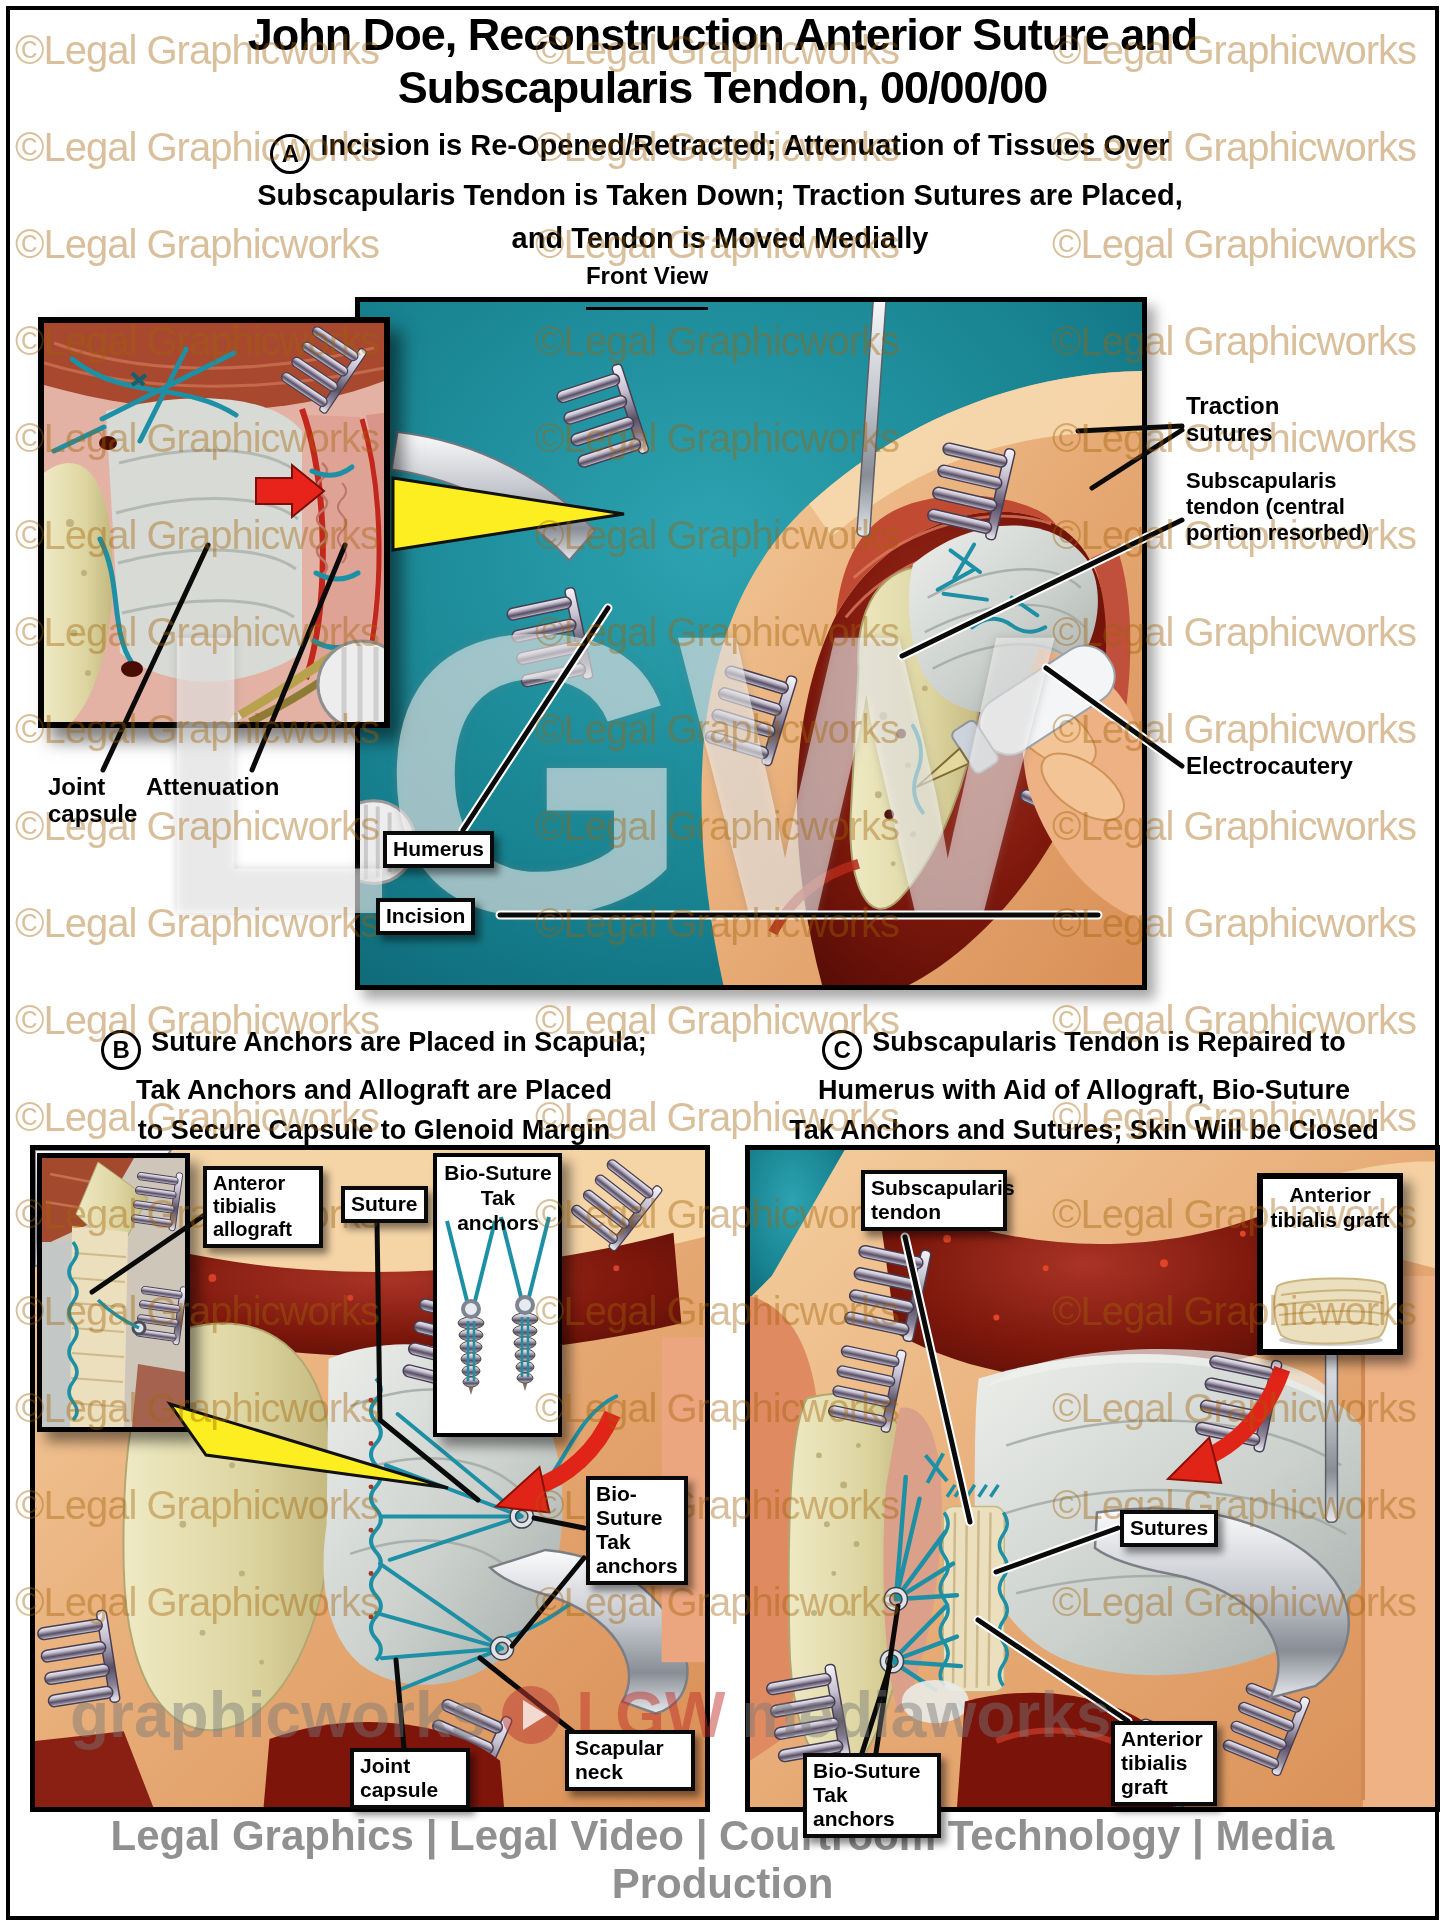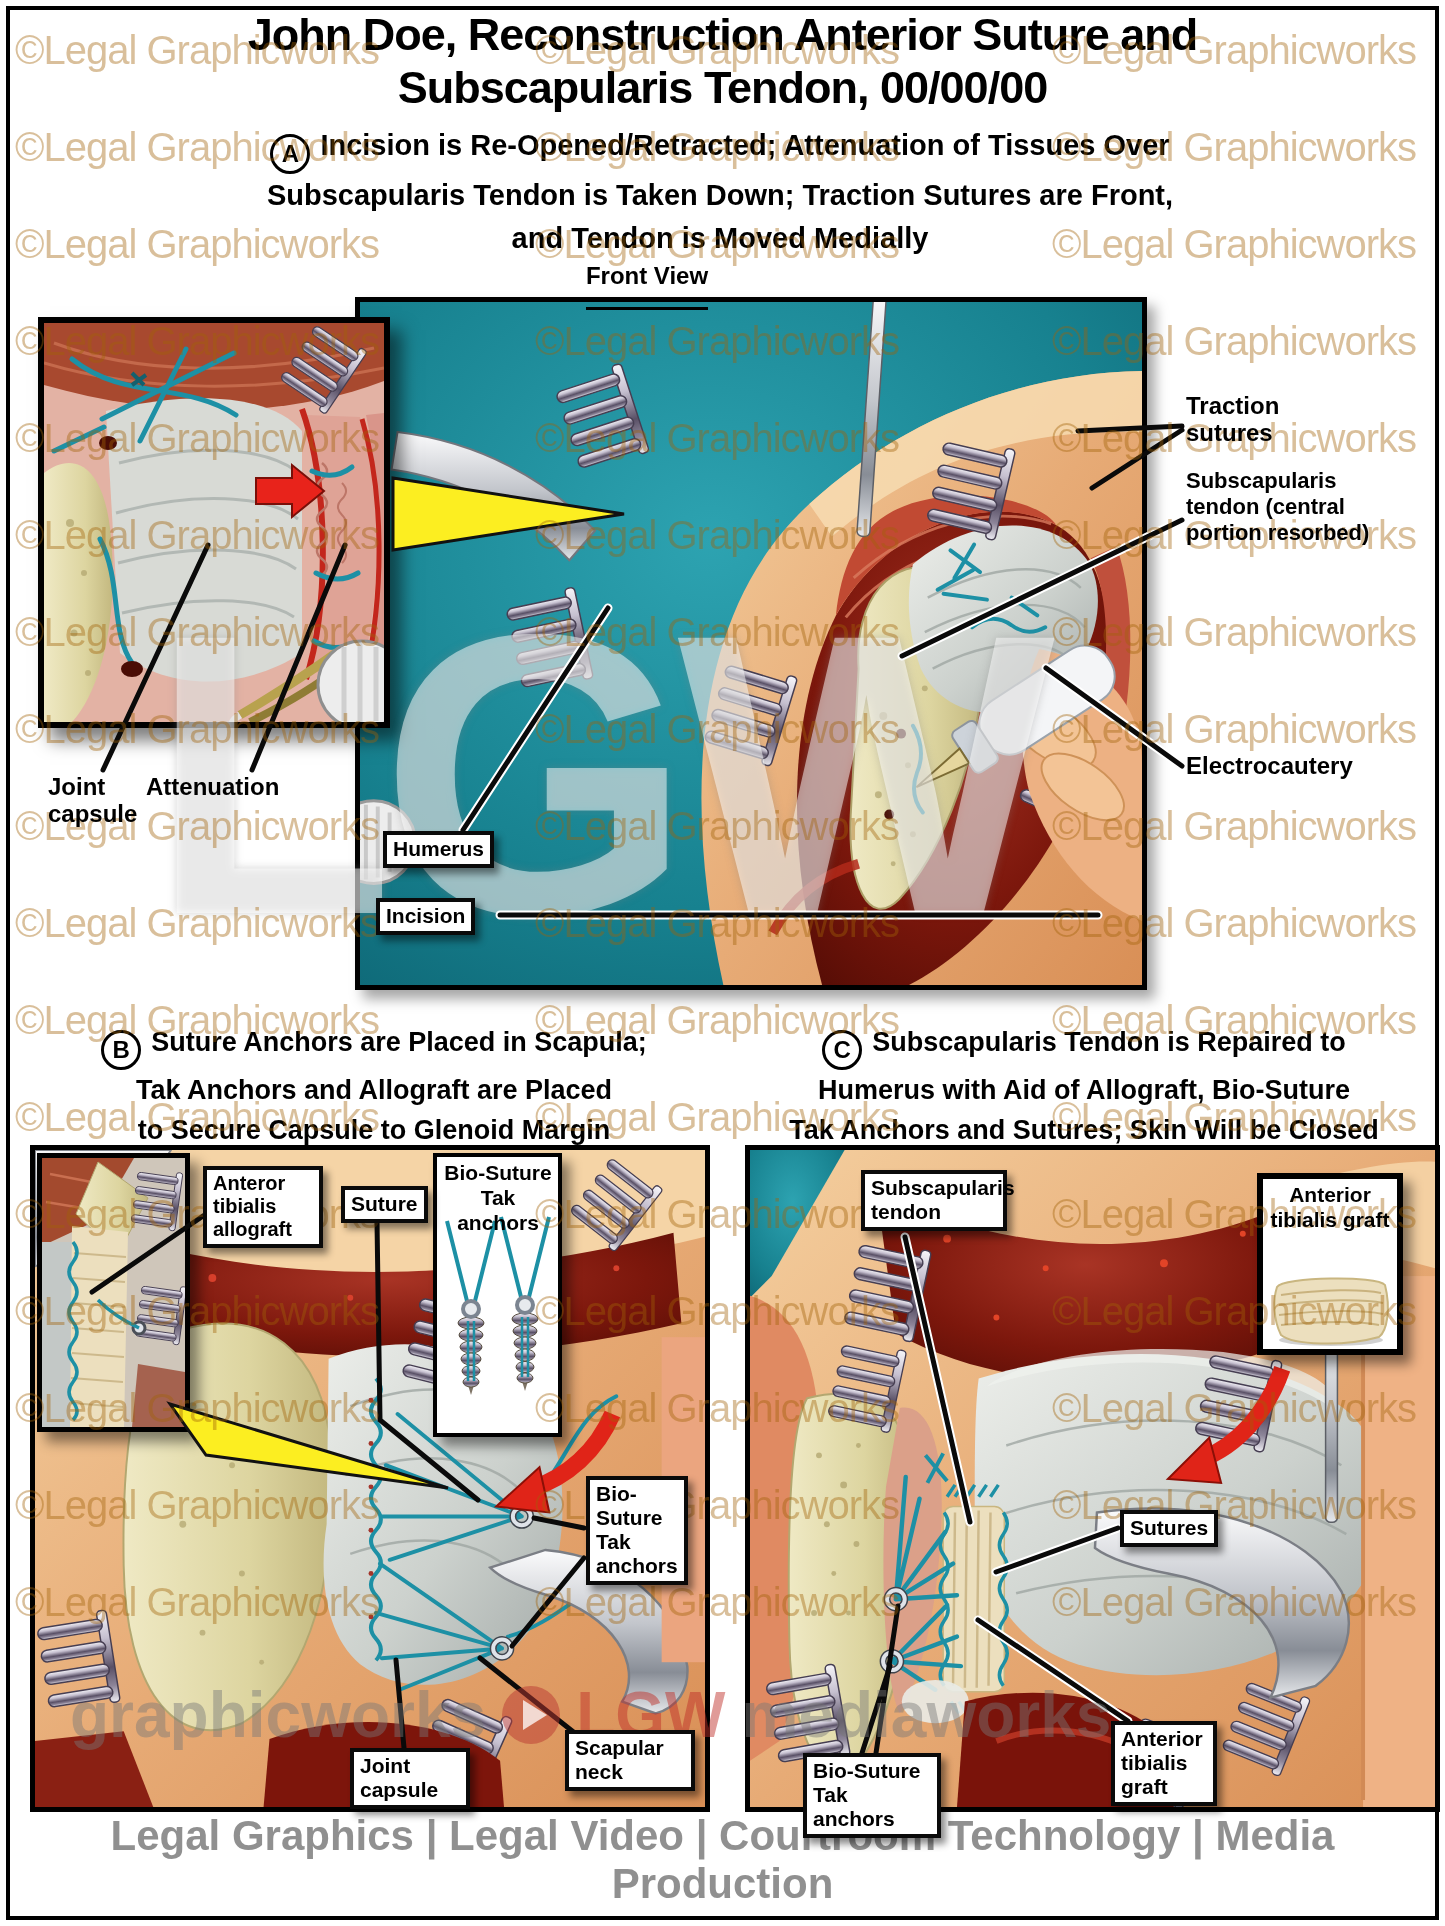--- a/index.html
+++ b/index.html
@@ -409,21 +409,21 @@
     </g>
   </svg>
 
   <div class="title">
     <div>John Doe, Reconstruction Anterior Suture and</div>
     <div>Subscapularis Tendon, 00/00/00</div>
   </div>
 
   <div class="sec" id="secA">
     <div><span class="circ">A</span><span>Incision is Re-Opened/Retracted; Attenuation of Tissues Over</span></div>
-    <div>Subscapularis Tendon is Taken Down; Traction Sutures are Front,</div>
+    <div>Subscapularis Tendon is Taken Down; Traction Sutures are Placed,</div>
     <div>and Tendon is Moved Medially</div>
   </div>
 
   <div id="frontView"><span>Front View</span></div>
 
   <div class="sec" id="secB">
     <div><span class="circ">B</span><span>Suture Anchors are Placed in Scapula;</span></div>
     <div>Tak Anchors and Allograft are Placed</div>
     <div>to Secure Capsule to Glenoid Margin</div>
   </div>

